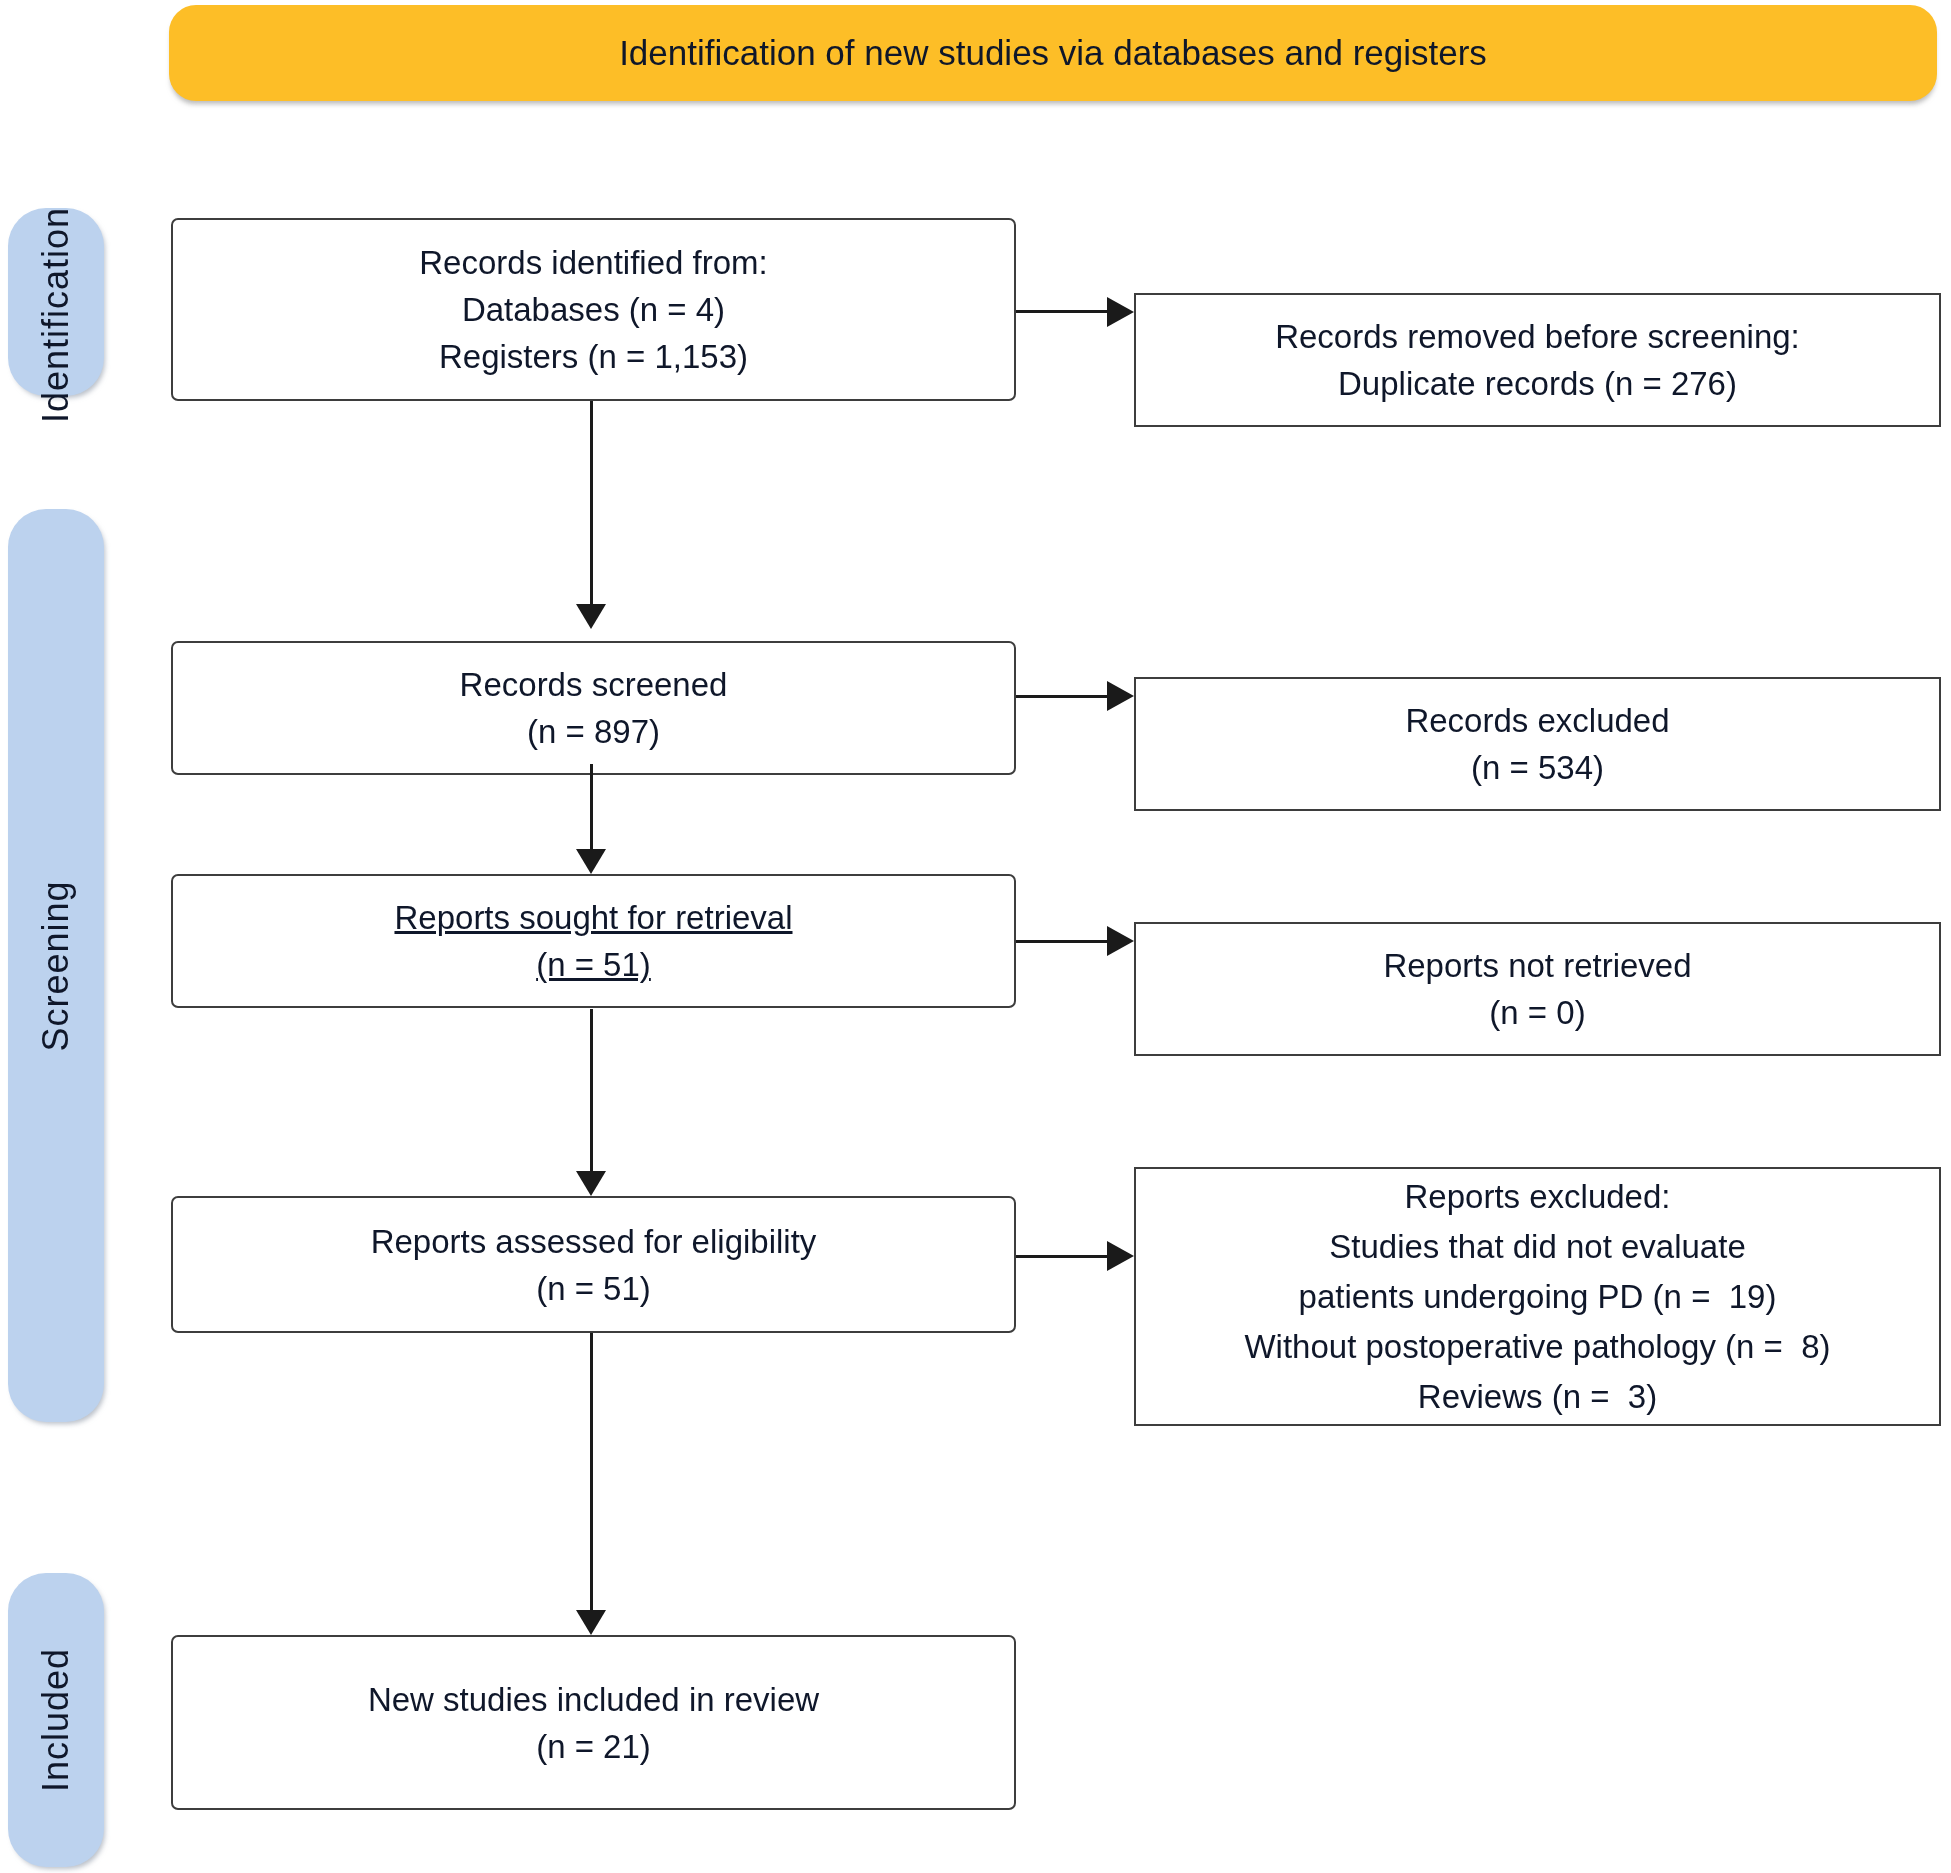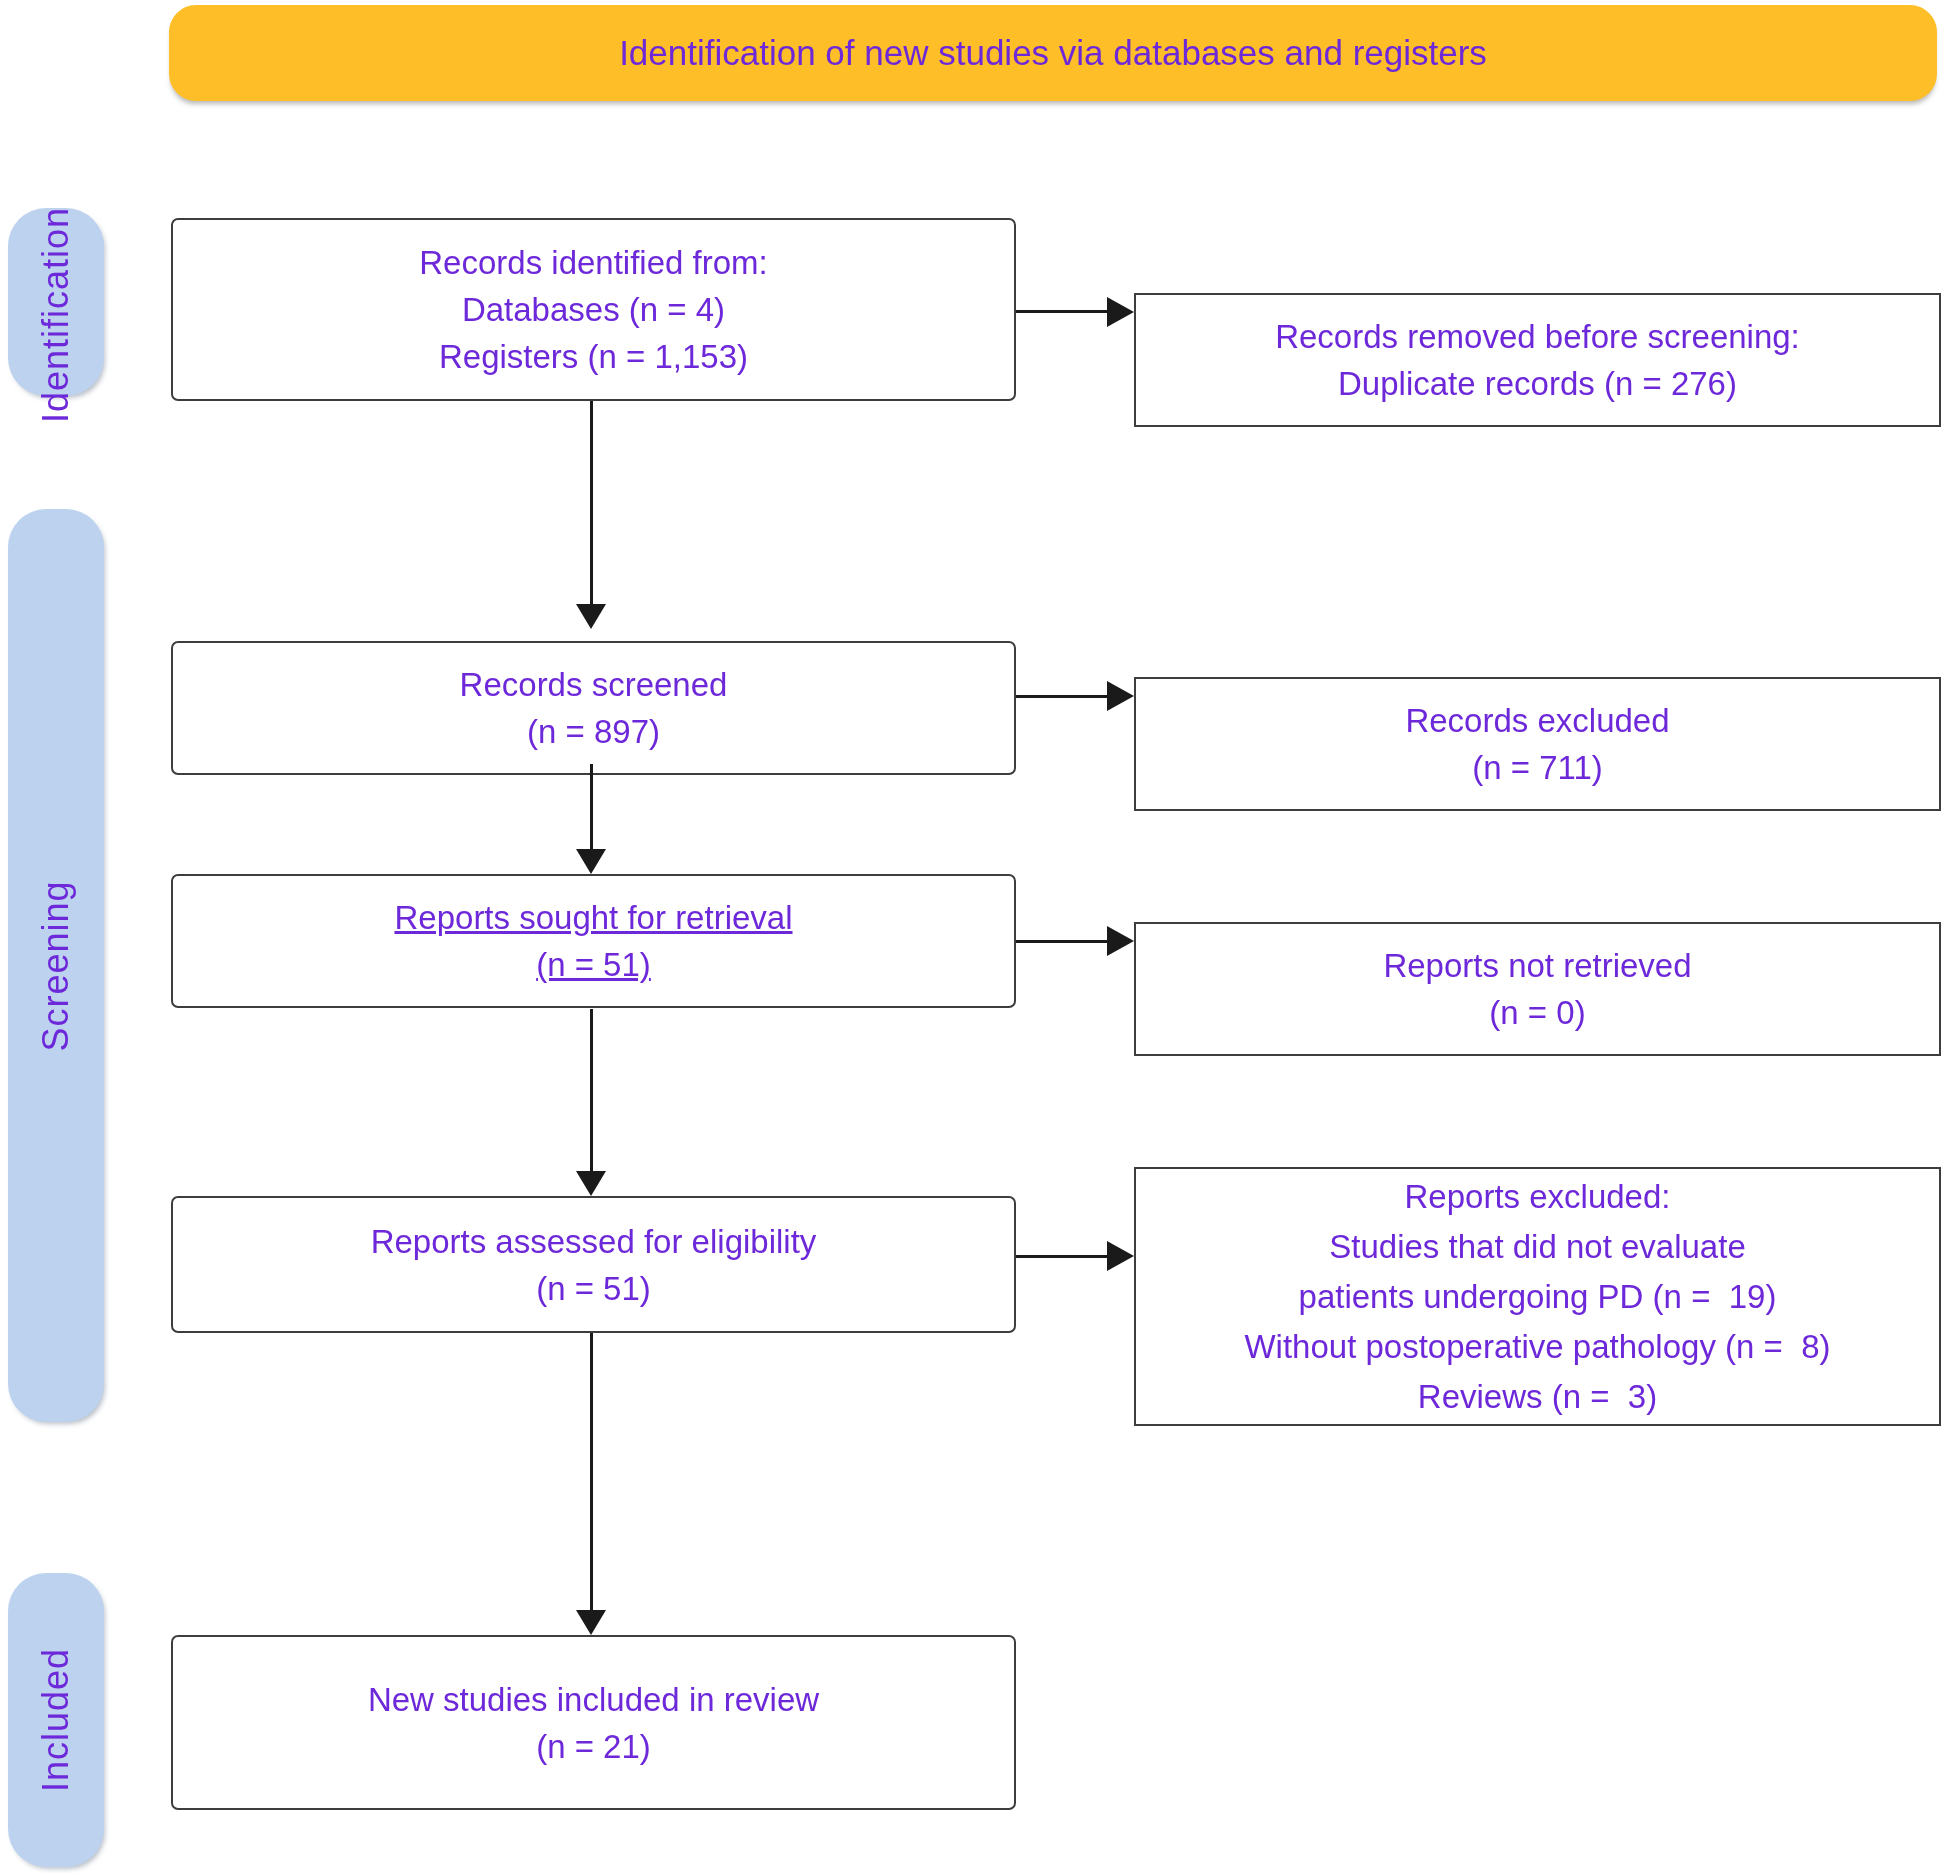--- a/index.html
+++ b/index.html
@@ -2,21 +2,21 @@
 <html><head>
 <meta charset="utf-8">
 <style>
   html, body { margin: 0; padding: 0; background: #ffffff; }
   #canvas {
     position: relative;
     width: 1951px;
     height: 1873px;
     background: #ffffff;
     font-family: "Liberation Sans", "DejaVu Sans", sans-serif;
-    color: #6d28d9;
+    color: #0f172a;
   }
 
   
   #banner {
     position: absolute;
     left: 169px; top: 4.8px;
     width: 1768px; height: 96px;
     border-radius: 27px;
     display: flex; align-items: center; justify-content: center;
     font-size: 35px;
@@ -136,21 +136,21 @@
     <span class="btxt">New studies included in review
 (n = 21)</span>
   </div>
 
   <div class="fbox col-right" id="box-removed">
     <span class="btxt">Records removed before screening:
 Duplicate records (n = 276)</span>
   </div>
   <div class="fbox col-right" id="box-excluded">
     <span class="btxt">Records excluded
-(n = 711)</span>
+(n = 534)</span>
   </div>
   <div class="fbox col-right" id="box-not-retrieved">
     <span class="btxt">Reports not retrieved
 (n = 0)</span>
   </div>
   <div class="fbox col-right" id="box-reports-excluded">
     <span class="btxt">Reports excluded:
 Studies that did not evaluate
 patients undergoing PD (n =  19)
 Without postoperative pathology (n =  8)

